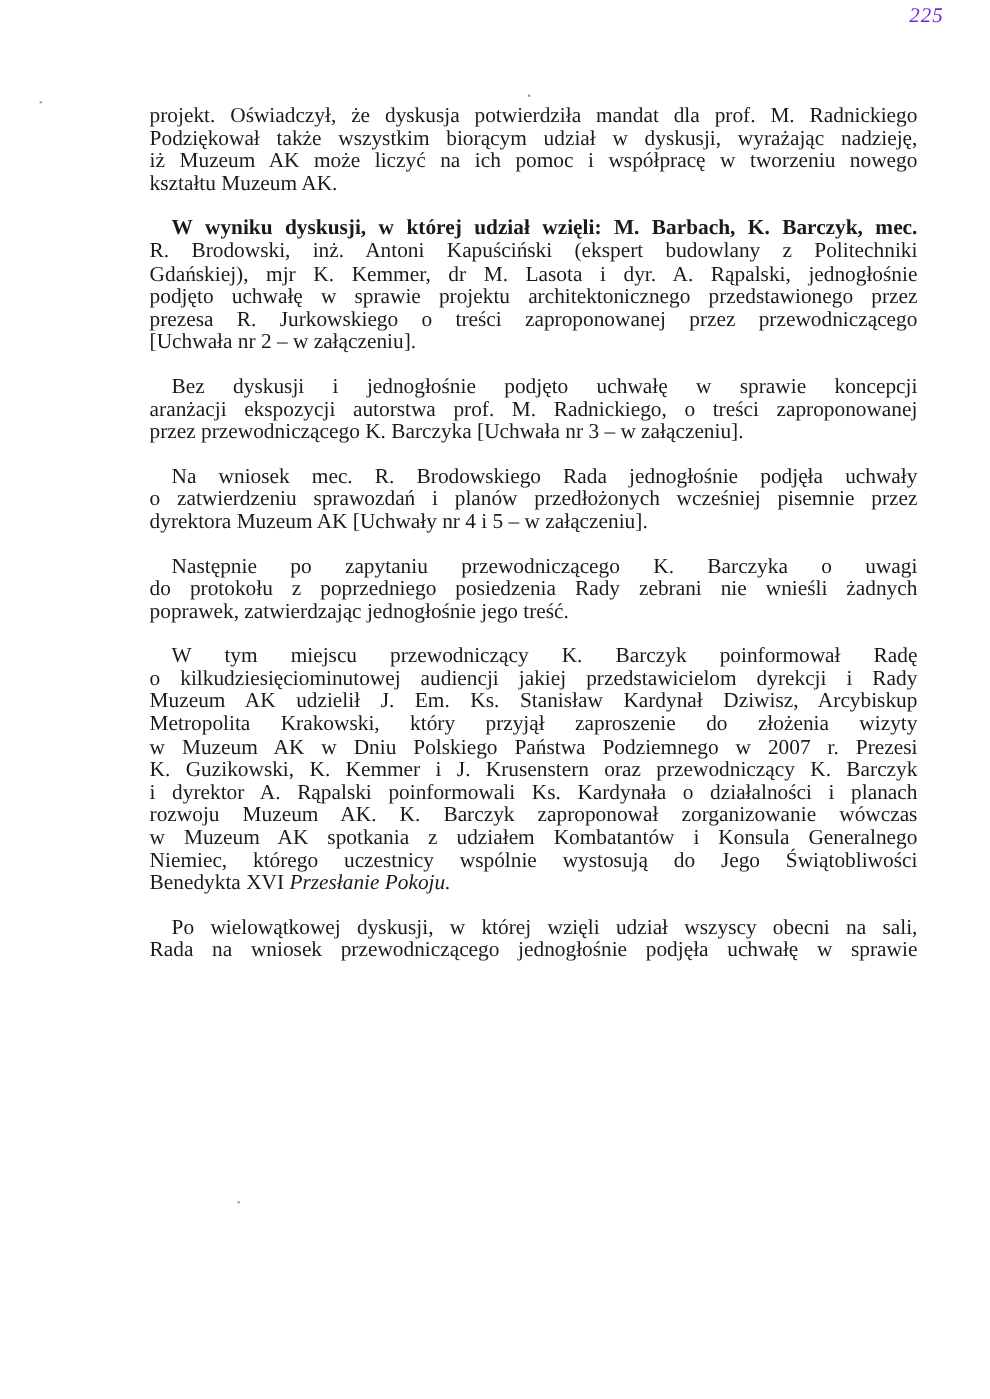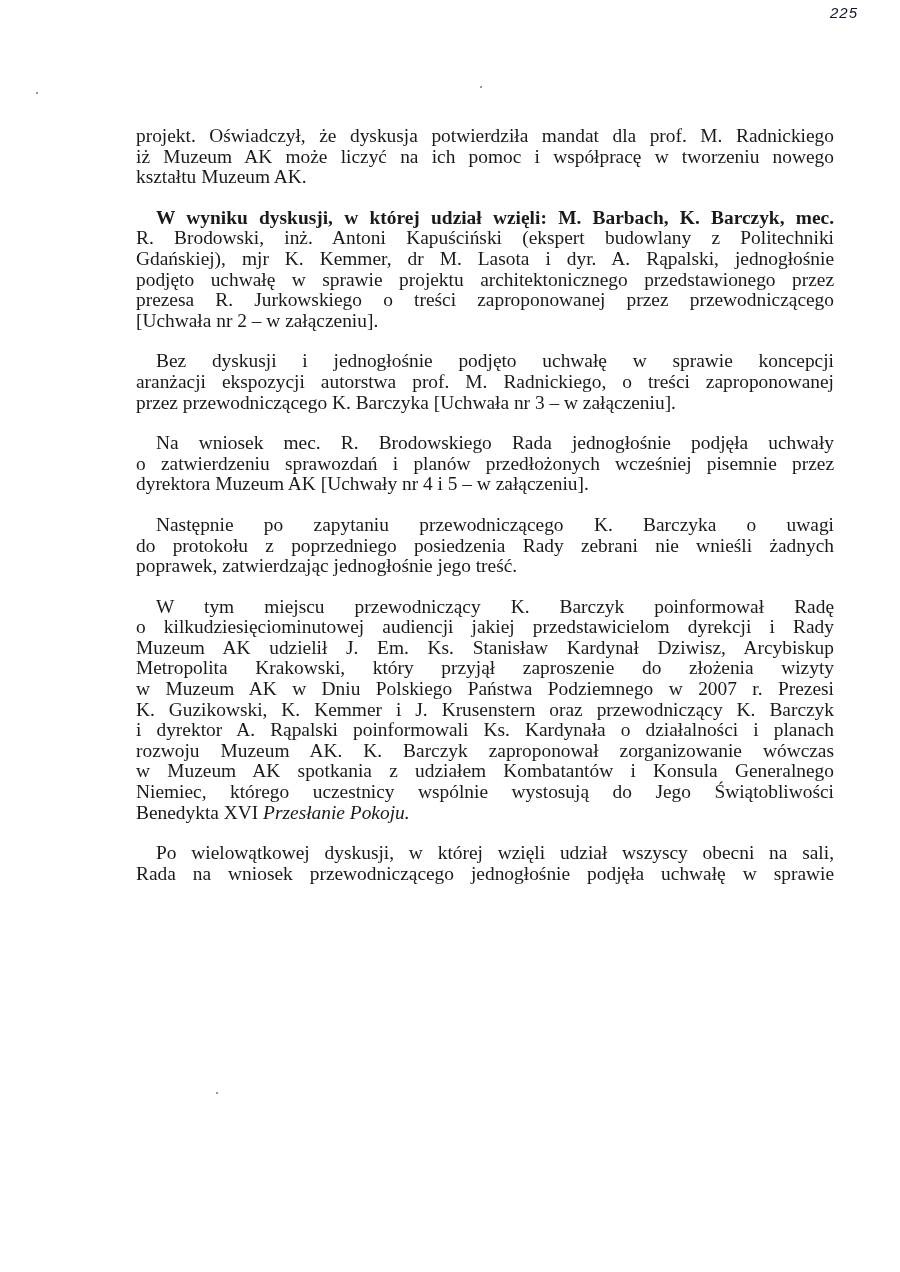--- a/index.html
+++ b/index.html
@@ -12,30 +12,30 @@
       height: 1272px;
       position: relative;
       overflow: hidden;
       font-family: "Liberation Serif", "DejaVu Serif", serif;
       color: #1a1a1a;
     }
     .page-number {
       position: absolute;
       top: 4px;
       right: 42px;
-      font-family: Liberation Sans, sans-serif;
-      font-size: 15px;
+      font-family: Liberation Serif, serif;
+      font-size: 19px;
       font-style: italic;
-      color: #0f172a;
+      color: #6d28d9;
       letter-spacing: 1px;
     }
     .content {
       position: absolute;
       left: 136px;
-      top: 126px;
+      top: 96px;
       width: 698px;
     }
     .para {
       margin: 0 0 20px 0;
       font-size: 19.4px;
       line-height: 20.6px;
       text-align: justify;
       text-align-last: left;
     }
     .para .line {
@@ -60,20 +60,21 @@
 <div class="page-number">225</div>
 
 <span class="dot" style="left:480px;top:86px;"></span>
 <span class="dot" style="left:36px;top:92px;"></span>
 <span class="dot" style="left:216px;top:1092px;"></span>
 
 <div class="content">
 
   <p class="para">
     <span class="line">projekt. Oświadczył, że dyskusja potwierdziła mandat dla prof. M. Radnickiego</span>
+    <span class="line">Podziękował także wszystkim biorącym udział w dyskusji, wyrażając nadzieję,</span>
     <span class="line">iż Muzeum AK może liczyć na ich pomoc i współpracę w tworzeniu nowego</span>
     <span class="line last">kształtu Muzeum AK.</span>
   </p>
 
 
   <p class="para spacer-1">
     <span class="line" style="padding-left:20px;font-weight:bold;">W wyniku dyskusji, w której udział wzięli: M. Barbach, K. Barczyk, mec.</span>
     <span class="line">R. Brodowski, inż. Antoni Kapuściński (ekspert budowlany z Politechniki</span>
     <span class="line">Gdańskiej), mjr K. Kemmer, dr M. Lasota i dyr. A. Rąpalski, jednogłośnie</span>
     <span class="line">podjęto uchwałę w sprawie projektu architektonicznego przedstawionego przez</span>

